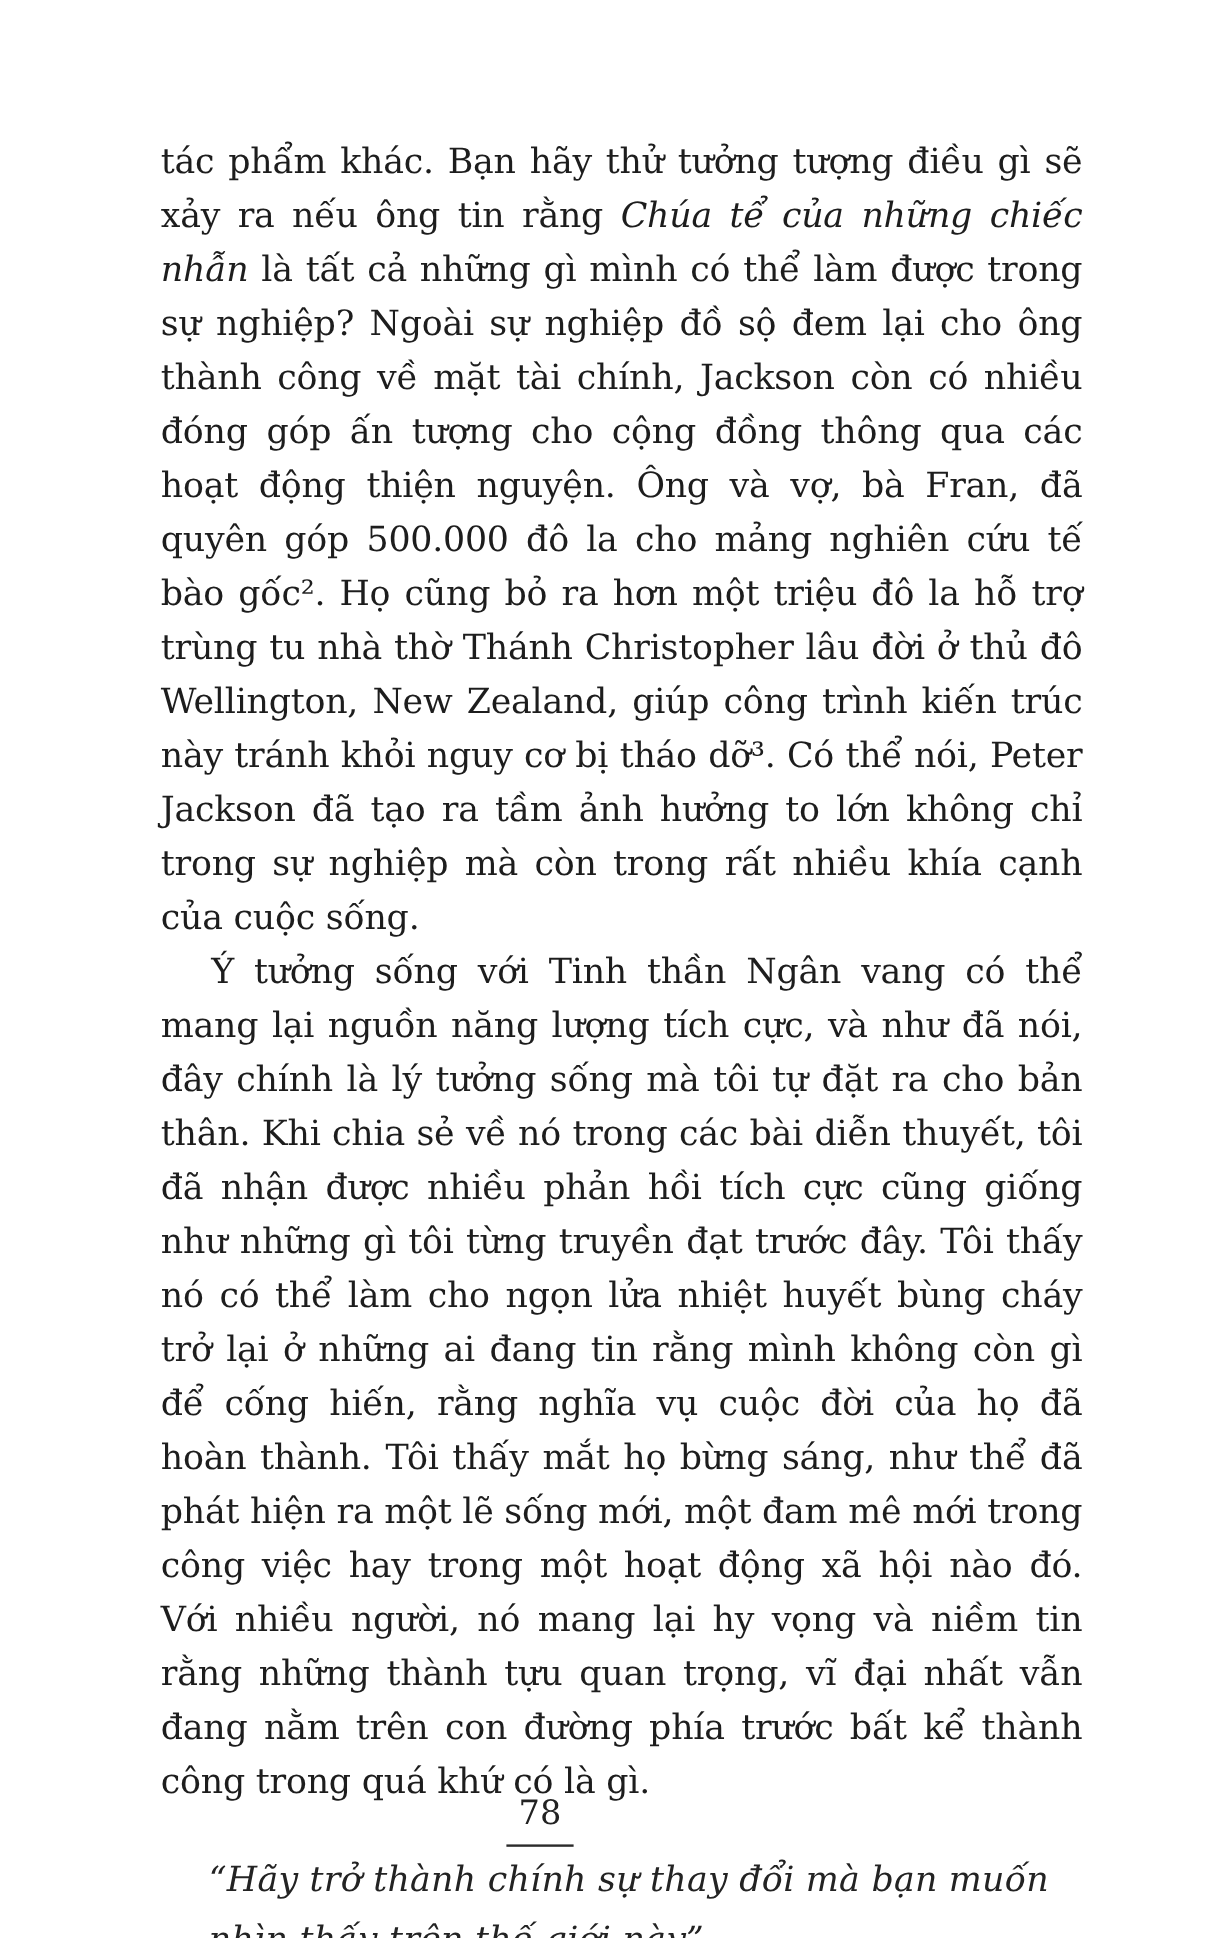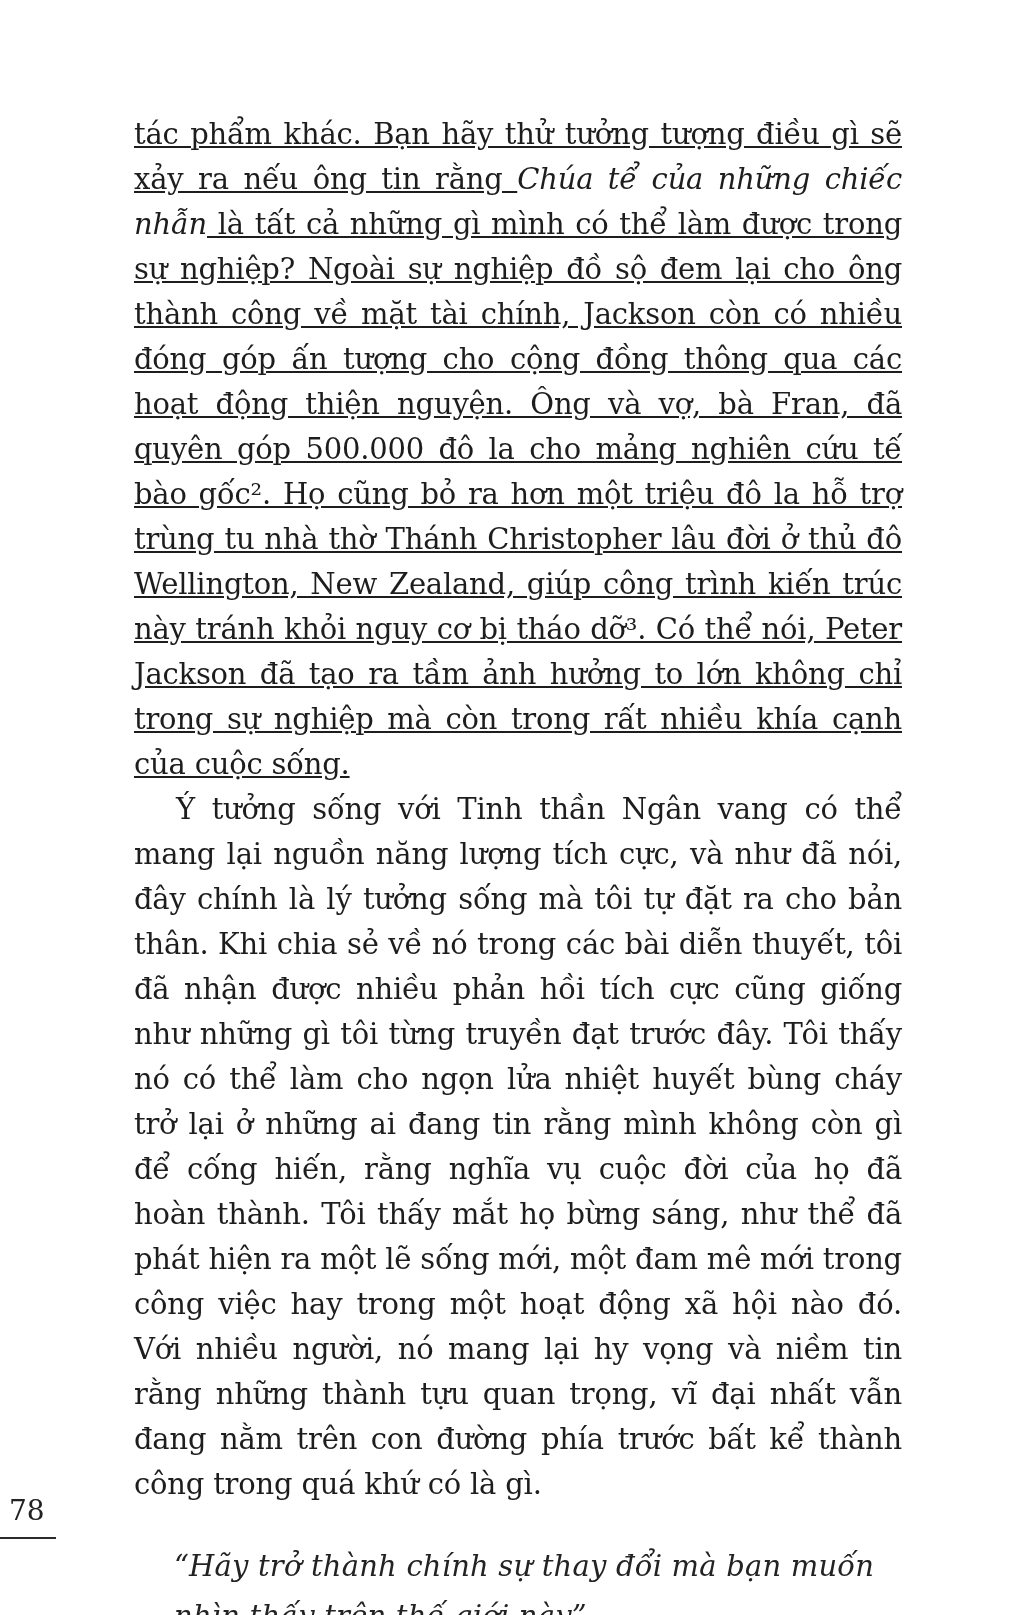--- a/index.html
+++ b/index.html
@@ -22,42 +22,42 @@
   }
   p.para {
     margin: 0;
     font-size: 29px;
     line-height: 45px;
     text-align: justify;
     text-justify: inter-word;
     color: #1d1d1d;
     letter-spacing: -0.2px;
   }
-  p.para .seg { color: inherit; text-decoration: underline; }
+  p.para .seg { color: inherit; }
   p.para em { font-style: italic; }
   .para-indent { text-indent: 42px; }
   blockquote.quote-block {
     margin: 34px 22px 0 40px;
     padding: 0;
   }
   .quote-text {
     margin: 0;
     font-style: italic;
     font-size: 29px;
     line-height: 50px;
     color: #232323;
     text-align: left;
     letter-spacing: 0.2px;
   }
   .page-footer {
     position: absolute;
     top: 1494px;
     left: 0;
     width: 900px;
-    text-align: left;
+    text-align: center;
   }
   .page-number {
     display: inline-block;
     font-size: 28px;
     line-height: 34px;
     color: #222222;
     padding: 0 9px 9px 9px;
     min-width: 38px;
     border-bottom: 2px solid #2b2b2b;
   }

